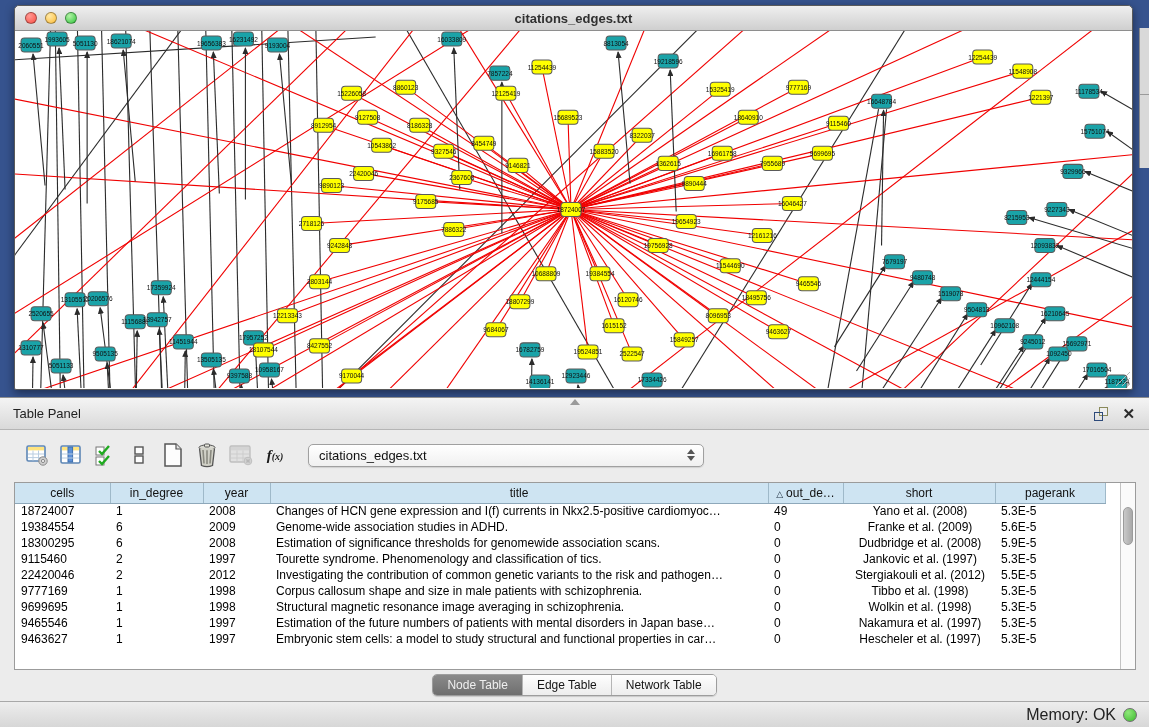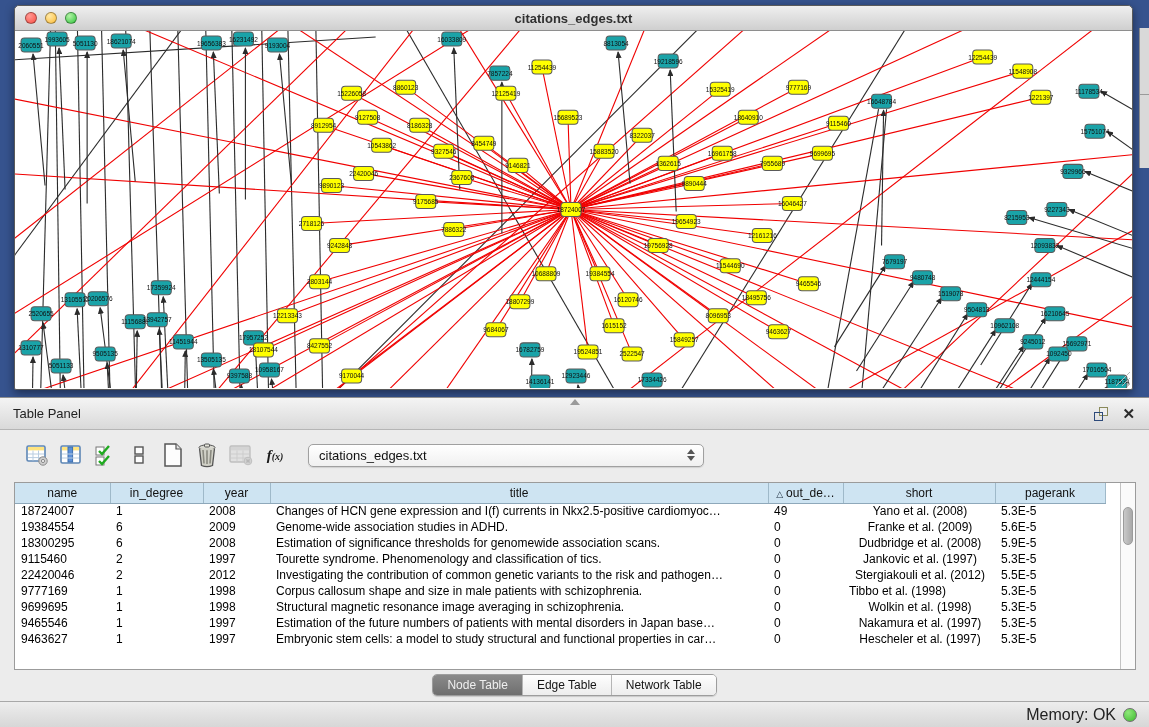--- a/index.html
+++ b/index.html
@@ -783,21 +783,21 @@
             <i class="dn"></i>
           </span>
       </div>
     </div>
 
     <div class="tblwrap">
       <div class="tbl">
         <table>
           <thead>
               <tr id="thead-row">
-                <th style="width: 95px;">name</th>
+                <th style="width: 95px;">cells</th>
                 <th style="width: 93px;">in_degree</th>
                 <th style="width: 67px;">year</th>
                 <th style="width: 498px;">title</th>
                 <th style="width: 75px;"><span class="sort">△</span>out_de…</th>
                 <th style="width: 152px;">short</th>
                 <th style="width: 110px;">pagerank</th>
               </tr>
             </thead>
           <tbody id="tbody">
               <tr>
@@ -844,21 +844,21 @@
                 <td style="text-align: left;">0</td>
                 <td style="text-align: center;">Stergiakouli et al. (2012)</td>
                 <td style="text-align: left;">5.5E-5</td>
               </tr>
               <tr>
                 <td style="text-align: left;">9777169</td>
                 <td style="text-align: left;">1</td>
                 <td style="text-align: left;">1998</td>
                 <td style="text-align: left;">Corpus callosum shape and size in male patients with schizophrenia.</td>
                 <td style="text-align: left;">0</td>
-                <td style="text-align: left;">Tibbo et al. (1998)</td>
+                <td style="text-align: center;">Tibbo et al. (1998)</td>
                 <td style="text-align: left;">5.3E-5</td>
               </tr>
               <tr>
                 <td style="text-align: left;">9699695</td>
                 <td style="text-align: left;">1</td>
                 <td style="text-align: left;">1998</td>
                 <td style="text-align: left;">Structural magnetic resonance image averaging in schizophrenia.</td>
                 <td style="text-align: left;">0</td>
                 <td style="text-align: center;">Wolkin et al. (1998)</td>
                 <td style="text-align: left;">5.3E-5</td>

